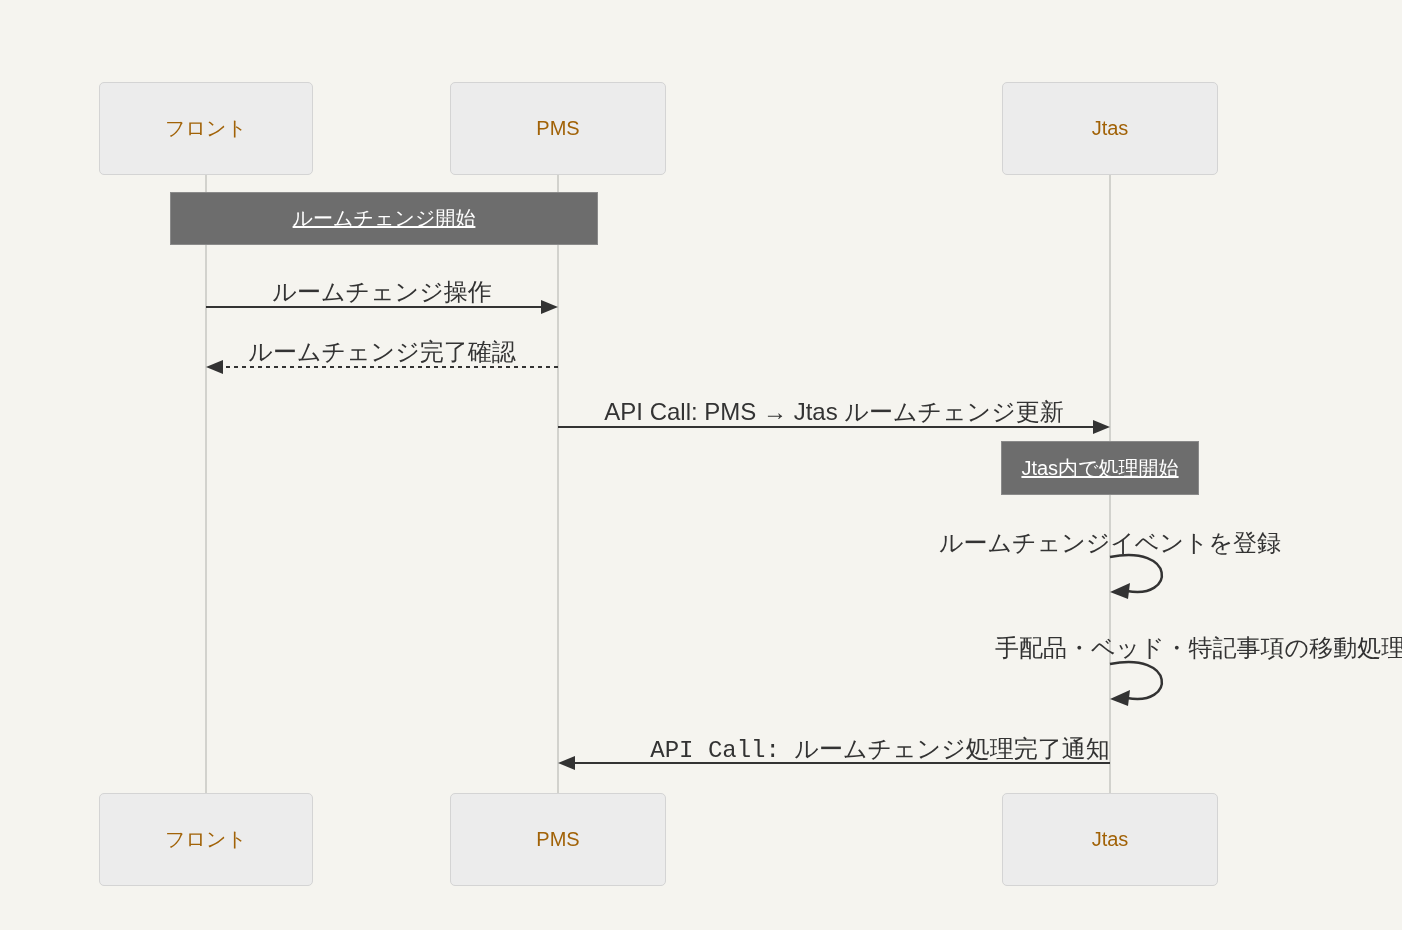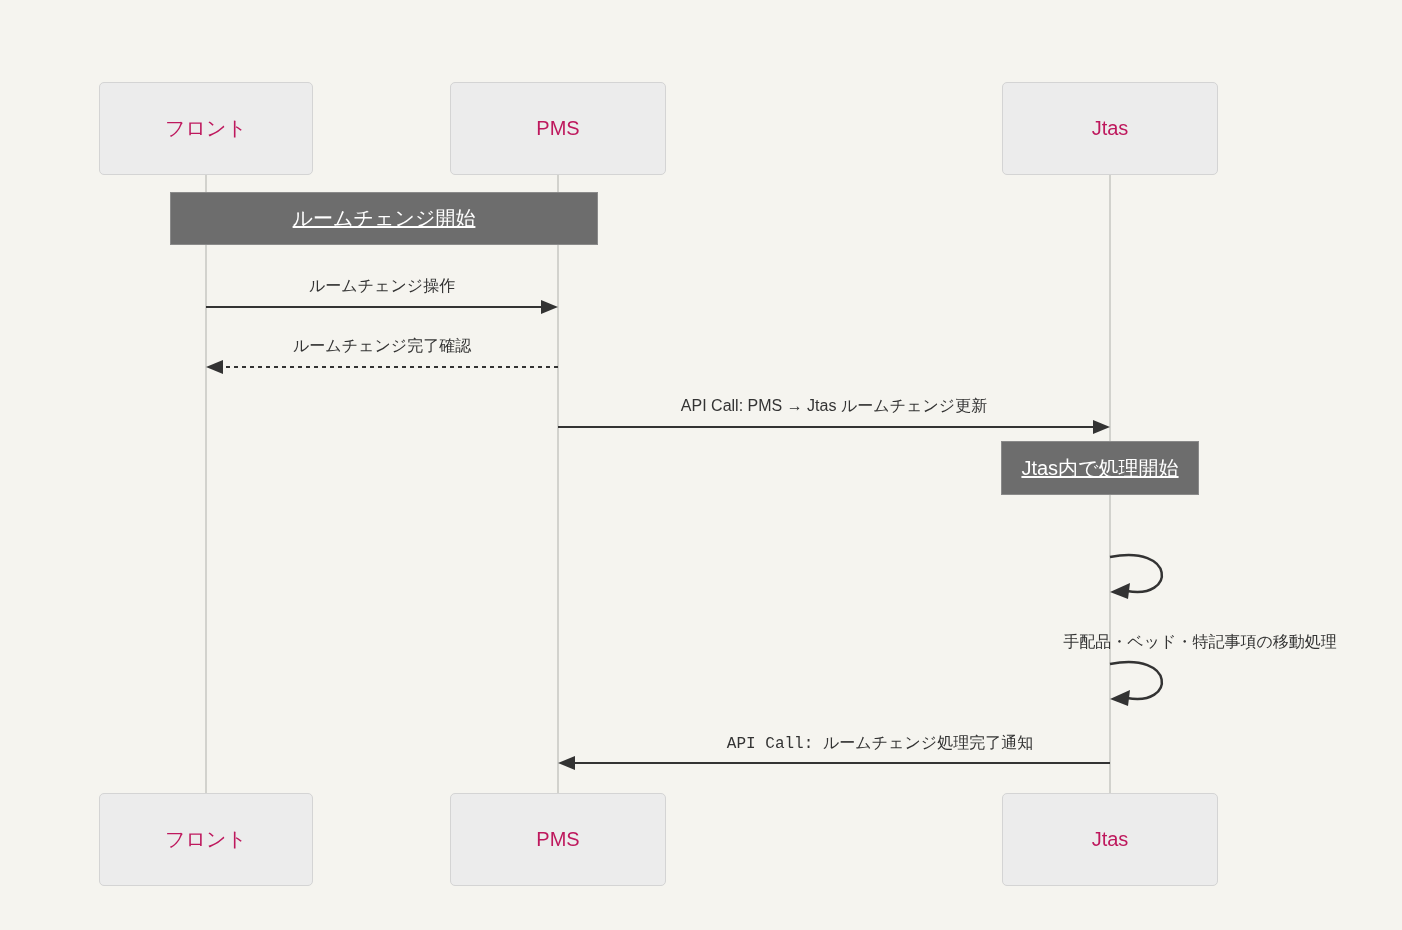--- a/index.html
+++ b/index.html
@@ -23,39 +23,39 @@
   .actor-box {
     position: absolute;
     height: 93px;
     background: #ececec;
     border: 1px solid #d4d4d4;
     border-radius: 5px;
     display: flex;
     align-items: center;
     justify-content: center;
     font-size: 20px;
-    color: #be185d;
+    color: #a16207;
     box-sizing: border-box;
   }
   .note {
     position: absolute;
     background: #6d6d6d;
     border: 1px solid #8a8a8a;
     display: flex;
     align-items: center;
     justify-content: center;
     font-size: 20px;
     color: #ffffff;
     box-sizing: border-box;
     text-decoration: underline;
   }
   .msg-label {
     position: absolute;
     transform: translateX(-50%);
-    font-size: 16px;
+    font-size: 24px;
     color: #333333;
     white-space: nowrap;
   }
 </style>
 </head>
 <body>
 
 <div id="canvas">
 
   <svg id="wires" viewBox="0 0 1402 930" xmlns="http://www.w3.org/2000/svg">
@@ -106,16 +106,17 @@
   <div class="note" style="left:170px; top:192px; width:428px; height:53px;">
     <span>ルームチェンジ開始</span>
   </div>
   <div class="note" style="left:1001px; top:441px; width:198px; height:54px;">
     <span>Jtas内で処理開始</span>
   </div>
 
   <div class="msg-label" style="left:382px;  top:276px;">ルームチェンジ操作</div>
   <div class="msg-label" style="left:382px;  top:336px;">ルームチェンジ完了確認</div>
   <div class="msg-label" style="left:834px;  top:396px;">API Call: PMS → Jtas ルームチェンジ更新</div>
+  <div class="msg-label" style="left:1110px; top:527px;">ルームチェンジイベントを登録</div>
   <div class="msg-label" style="left:1175px; top:632px;margin-left:25px;">手配品・ベッド・特記事項の移動処理</div>
   <div class="msg-label" style="left:880px;  top:733px;font-family:Liberation Mono, monospace;">API Call: ルームチェンジ処理完了通知</div>
 
 </div>
 
 </body></html>

